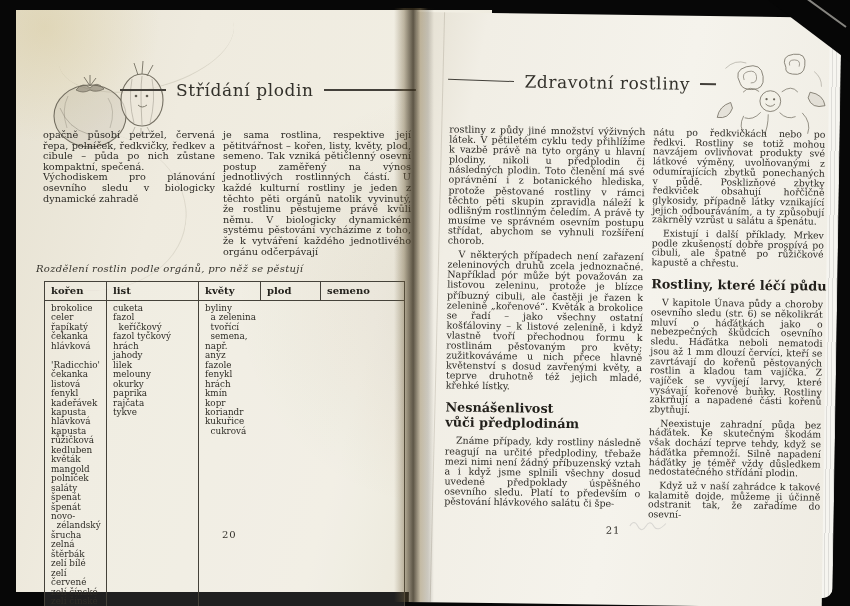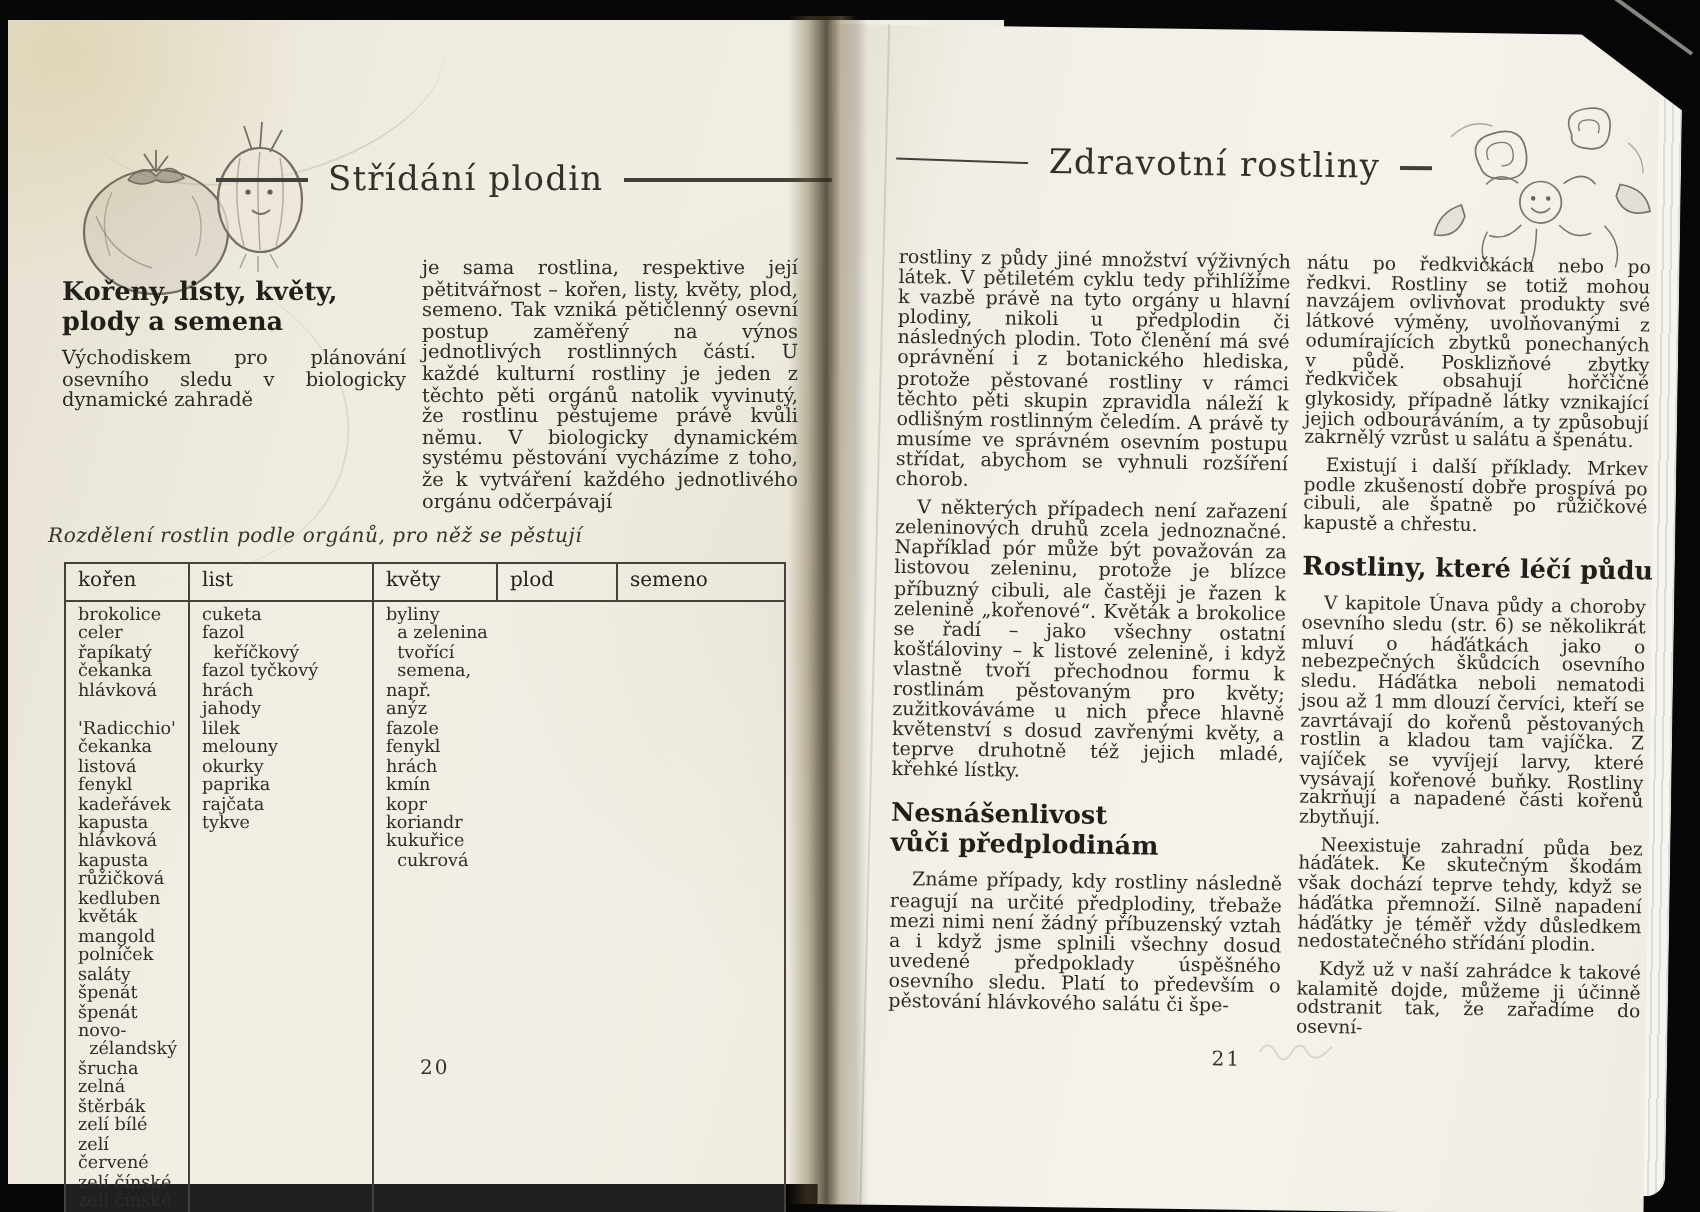--- a/index.html
+++ b/index.html
@@ -3,26 +3,25 @@
 <meta charset="utf-8">
 <style>
   html,body{margin:0;padding:0;}
   body{
     width:850px;height:606px;position:relative;overflow:hidden;
     background:#070707;
     font-family:"DejaVu Serif", serif;
   }
   .page{position:absolute;color:#2c2a25;}
   .left-page{
-    left:4px;top:10px;width:476px;height:582px;z-index:2;
+    left:16px;top:10px;width:476px;height:582px;z-index:2;
     background:
       radial-gradient(circle at 6% 3%, rgba(205,185,120,.30), transparent 16%),
       radial-gradient(circle at 90% 50%, rgba(120,100,60,.10), transparent 40%),
       linear-gradient(105deg,#e6e1d1 0%,#efebdf 30%,#f1eee3 70%,#e7e2d2 100%);
-    padding-left: 22px;
   }
   .right-page{
     left:417px;top:12px;width:413px;height:590px;z-index:3;
     transform:rotate(0.8deg);transform-origin:0 0;
     background:
       linear-gradient(100deg,#e4dfd1 0%,#f1eee5 14%,#f5f3ec 55%,#efece3 100%);
   }
   .page-edges{
     position:absolute;left:793px;top:22px;width:44px;height:576px;z-index:1;
     transform:rotate(0.9deg);
@@ -72,21 +71,21 @@
     letter-spacing:.3px;white-space:nowrap;
   }
 
   
   .plant-table{
     position:absolute;display:grid;
     grid-template-columns:62px 92px 62px 60px 83px;
     border:1.5px solid #45423a;background:rgba(255,255,255,.10);
   }
   .th{
-    font-weight:normal;font-size:10px;padding:3px 5px 4px 6px;
+    font-weight:bold;font-size:10px;padding:3px 5px 4px 6px;
     border-bottom:1.5px solid #45423a;color:#23211c;
   }
   .td{
     font-size:8.8px;line-height:9.45px;padding:3px 4px 4px 6px;
     white-space:pre-wrap;color:#2e2c26;
   }
   .cb{border-right:1.5px solid #45423a;}
 
   .page-number{position:absolute;font-size:10px;color:#33312b;letter-spacing:1px;}
 
@@ -125,22 +124,21 @@
     </g>
   </svg>
 
   <div class="title-row" style="left:104px;top:70px;right:4px;">
     <span class="rule" style="width:46px;"></span>
     <span class="page-title">Střídání plodin</span>
     <span class="rule" style="flex:1;"></span>
   </div>
 
   <div class="col lcol" style="left:27px;top:120px;width:172px;">
-    <h2 class="section-heading">Kořeny, listy, květy,
-plody a semena</h2>
+    <p>opačně působí petržel, červená řepa, polníček, ředkvičky, ředkev a cibule – půda po nich zůstane kompaktní, spečená.</p>
     <p>Východiskem pro plánování osevního sledu v biologicky dynamické zahradě</p>
   </div>
 
   <div class="col lcol" style="left:207px;top:120px;width:188px;">
     <p>je sama rostlina, respektive její pětitvářnost – kořen, listy, květy, plod, semeno. Tak vzniká pětičlenný osevní postup zaměřený na výnos jednotlivých rostlinných částí. U každé kulturní rostliny je jeden z těchto pěti orgánů natolik vyvinutý, že rostlinu pěstujeme právě kvůli němu. V biologicky dynamickém systému pěstování vycházíme z toho, že k vytváření každého jednotlivého orgánu odčerpávají</p>
   </div>
 
   <div class="table-caption" style="left:20px;top:253px;">Rozdělení rostlin podle orgánů, pro něž se pěstují</div>
 
   <div class="plant-table" style="left:28px;top:271px;">

